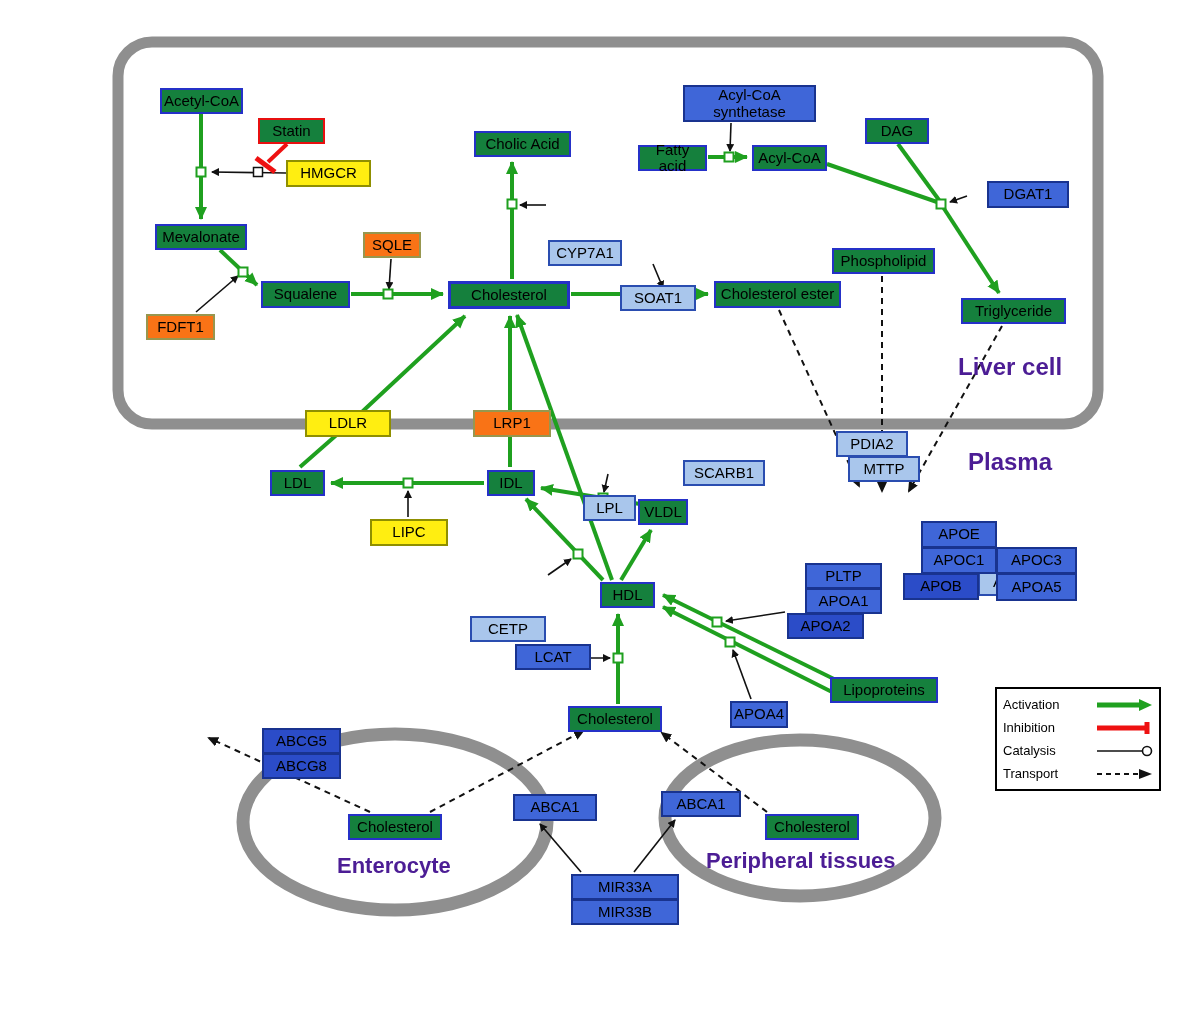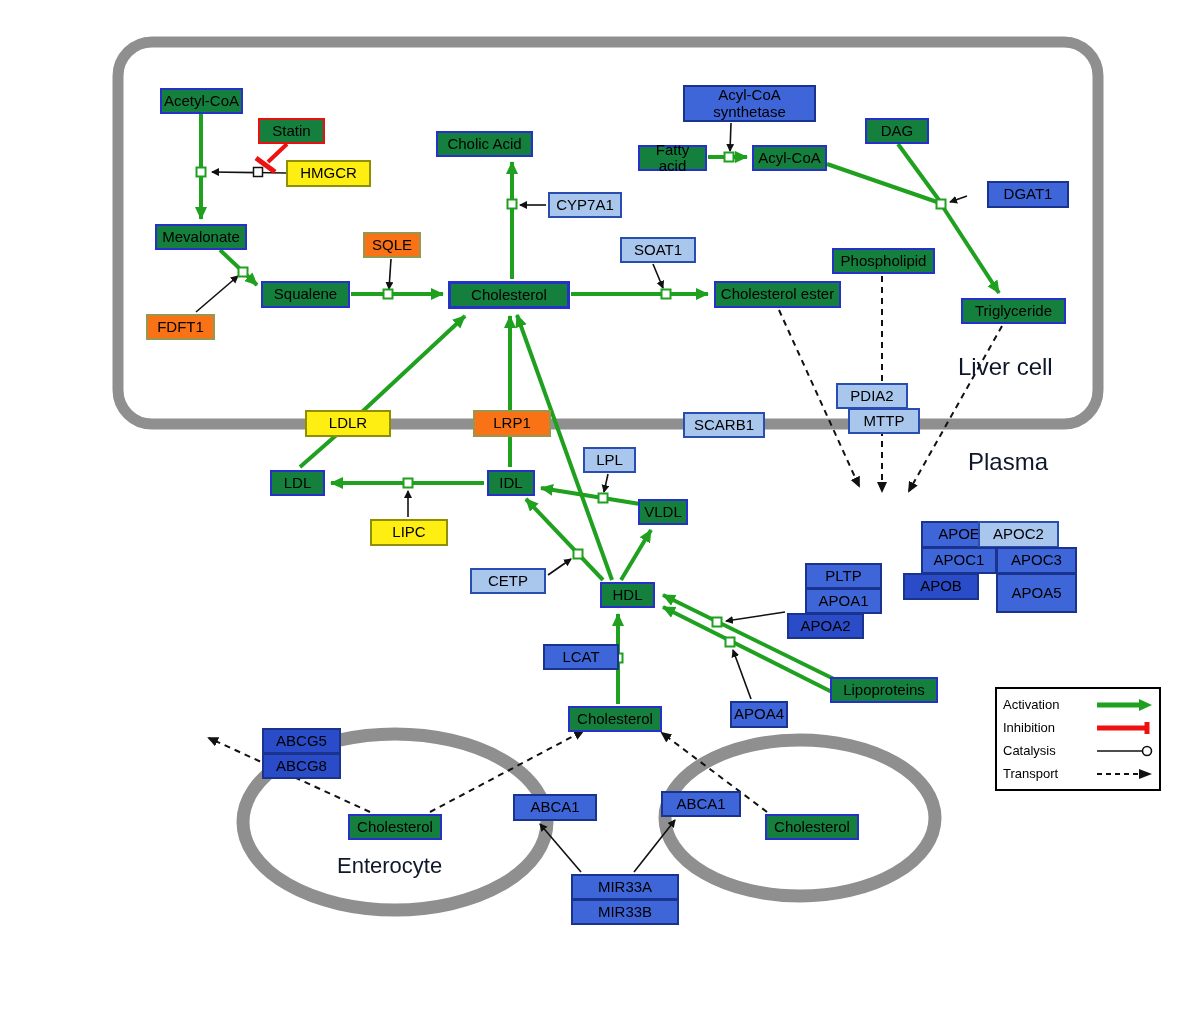--- a/index.html
+++ b/index.html
@@ -7,22 +7,22 @@
           font-family:"Liberation Sans",sans-serif;}
   #edges{position:absolute;left:0;top:0;}
   .box{position:absolute;display:flex;align-items:center;justify-content:center;
        box-sizing:border-box;text-align:center;line-height:1.08;font-size:15px;color:#000;
        background:#15803d;border:2px solid #2531c8;}
   .red{border:2.5px solid #e81010;}
   .yellow{background:#ffee11;border-color:#8f8f00;}
   .pale{background:#f97316;border-color:#97974f;}
   .blue{background:#3f66d8;border-color:#19338f;margin-left:18px;}
   .blued{background:#2b4cc8;border-color:#19338f;}
-  .bluel{background:#a9c6ec;border-color:#2a4db0;}
-  .cmplabel{position:absolute;font-weight:normal;font-size:24px;color:#0f172a;}
+  .bluel{background:#a9c6ec;border-color:#2a4db0;margin-top:48px;}
+  .cmplabel{position:absolute;font-weight:bold;font-size:24px;color:#4c1d95;}
   #legend{position:absolute;left:995px;top:687px;width:166px;height:104px;background:#fff;
           border:2px solid #000;box-sizing:border-box;display:flex;flex-direction:column;
           justify-content:space-around;padding:4px 6px;}
   .lrow{display:flex;align-items:center;justify-content:space-between;height:22px;}
   .lrow span{font-size:13px;color:#000;}
 </style>
 </head>
 <body>
 
 <div id="canvas">
@@ -119,21 +119,21 @@
 </svg>
 
 <div class="box" style="left:160px;top:88px;width:83px;height:26px">Acetyl-CoA</div>
 <div class="box red" style="left:258px;top:118px;width:67px;height:26px">Statin</div>
 <div class="box yellow" style="left:286px;top:160px;width:85px;height:27px">HMGCR</div>
 <div class="box" style="left:155px;top:224px;width:92px;height:26px">Mevalonate</div>
 <div class="box pale" style="left:363px;top:232px;width:58px;height:26px">SQLE</div>
 <div class="box pale" style="left:146px;top:314px;width:69px;height:26px">FDFT1</div>
 <div class="box" style="left:261px;top:281px;width:89px;height:27px">Squalene</div>
 <div class="box" style="left:448px;top:281px;width:122px;height:28px;border-width:3px">Cholesterol</div>
-<div class="box" style="left:436px;top:131px;width:97px;height:26px">Cholic Acid</div>
+<div class="box" style="left:474px;top:131px;width:97px;height:26px">Cholic Acid</div>
 <div class="box bluel" style="left:548px;top:192px;width:74px;height:26px">CYP7A1</div>
 <div class="box bluel" style="left:620px;top:237px;width:76px;height:26px">SOAT1</div>
 <div class="box" style="left:714px;top:281px;width:127px;height:27px">Cholesterol ester</div>
 <div class="box blue" style="left:665px;top:85px;width:133px;height:37px">Acyl-CoA synthetase</div>
 <div class="box" style="left:638px;top:145px;width:69px;height:26px">Fatty acid</div>
 <div class="box" style="left:752px;top:145px;width:75px;height:26px">Acyl-CoA</div>
 <div class="box" style="left:865px;top:118px;width:64px;height:26px">DAG</div>
 <div class="box blue" style="left:969px;top:181px;width:82px;height:27px">DGAT1</div>
 <div class="box" style="left:832px;top:248px;width:103px;height:26px">Phospholipid</div>
 <div class="box" style="left:961px;top:298px;width:105px;height:26px">Triglyceride</div>
@@ -147,44 +147,45 @@
 <div class="box" style="left:270px;top:470px;width:55px;height:26px">LDL</div>
 <div class="box" style="left:487px;top:470px;width:48px;height:26px">IDL</div>
 <div class="box bluel" style="left:583px;top:447px;width:53px;height:26px">LPL</div>
 <div class="box" style="left:638px;top:499px;width:50px;height:26px">VLDL</div>
 <div class="box yellow" style="left:370px;top:519px;width:78px;height:27px">LIPC</div>
 <div class="box bluel" style="left:470px;top:568px;width:76px;height:26px">CETP</div>
 <div class="box" style="left:600px;top:582px;width:55px;height:26px">HDL</div>
 <div class="box blue" style="left:787px;top:563px;width:77px;height:26px">PLTP</div>
 <div class="box blue" style="left:787px;top:588px;width:77px;height:26px">APOA1</div>
 <div class="box blued" style="left:787px;top:613px;width:77px;height:26px">APOA2</div>
-<div class="box blue" style="left:525px;top:644px;width:76px;height:26px">LCAT</div>
+<div class="box blue" style="left:497px;top:644px;width:76px;height:26px">LCAT</div>
 <div class="box blue" style="left:712px;top:701px;width:58px;height:27px">APOA4</div>
 <div class="box" style="left:830px;top:677px;width:108px;height:26px">Lipoproteins</div>
 
 <div class="box blue" style="left:903px;top:521px;width:76px;height:27px">APOE</div>
 <div class="box bluel" style="left:978px;top:521px;width:81px;height:27px">APOC2</div>
 <div class="box blue" style="left:903px;top:547px;width:76px;height:27px">APOC1</div>
 <div class="box blue" style="left:978px;top:547px;width:81px;height:27px">APOC3</div>
 <div class="box blued" style="left:903px;top:573px;width:76px;height:27px">APOB</div>
-<div class="box blue" style="left:978px;top:573px;width:81px;height:40px">APOA5</div>
+<div class="box blue" style="left:978px;top:573px;width:81px;height:28px">APOA5</div>
 
 <div class="box" style="left:568px;top:706px;width:94px;height:26px">Cholesterol</div>
 <div class="box blued" style="left:262px;top:728px;width:79px;height:26px">ABCG5</div>
 <div class="box blued" style="left:262px;top:753px;width:79px;height:26px">ABCG8</div>
 <div class="box" style="left:348px;top:814px;width:94px;height:26px">Cholesterol</div>
 <div class="box blue" style="left:495px;top:794px;width:84px;height:27px">ABCA1</div>
 <div class="box blue" style="left:643px;top:791px;width:80px;height:26px">ABCA1</div>
 <div class="box" style="left:765px;top:814px;width:94px;height:26px">Cholesterol</div>
 <div class="box blue" style="left:553px;top:874px;width:108px;height:26px">MIR33A</div>
 <div class="box blue" style="left:553px;top:899px;width:108px;height:26px">MIR33B</div>
 
 <div class="cmplabel" style="left:958px;top:353px">Liver cell</div>
 <div class="cmplabel" style="left:968px;top:448px">Plasma</div>
 <div class="cmplabel" style="left:337px;top:853px;font-size:22px">Enterocyte</div>
+<div class="cmplabel" style="left:706px;top:848px;font-size:22px">Peripheral tissues</div>
 
 <div id="legend">
   <div class="lrow">
     <span>Activation</span>
     <svg width="58" height="14">
       <line x1="2" y1="7" x2="45" y2="7" stroke="#1fa01f" stroke-width="5"></line>
       <polygon points="44,1 57,7 44,13" fill="#1fa01f"></polygon>
     </svg>
   </div>
   <div class="lrow">

